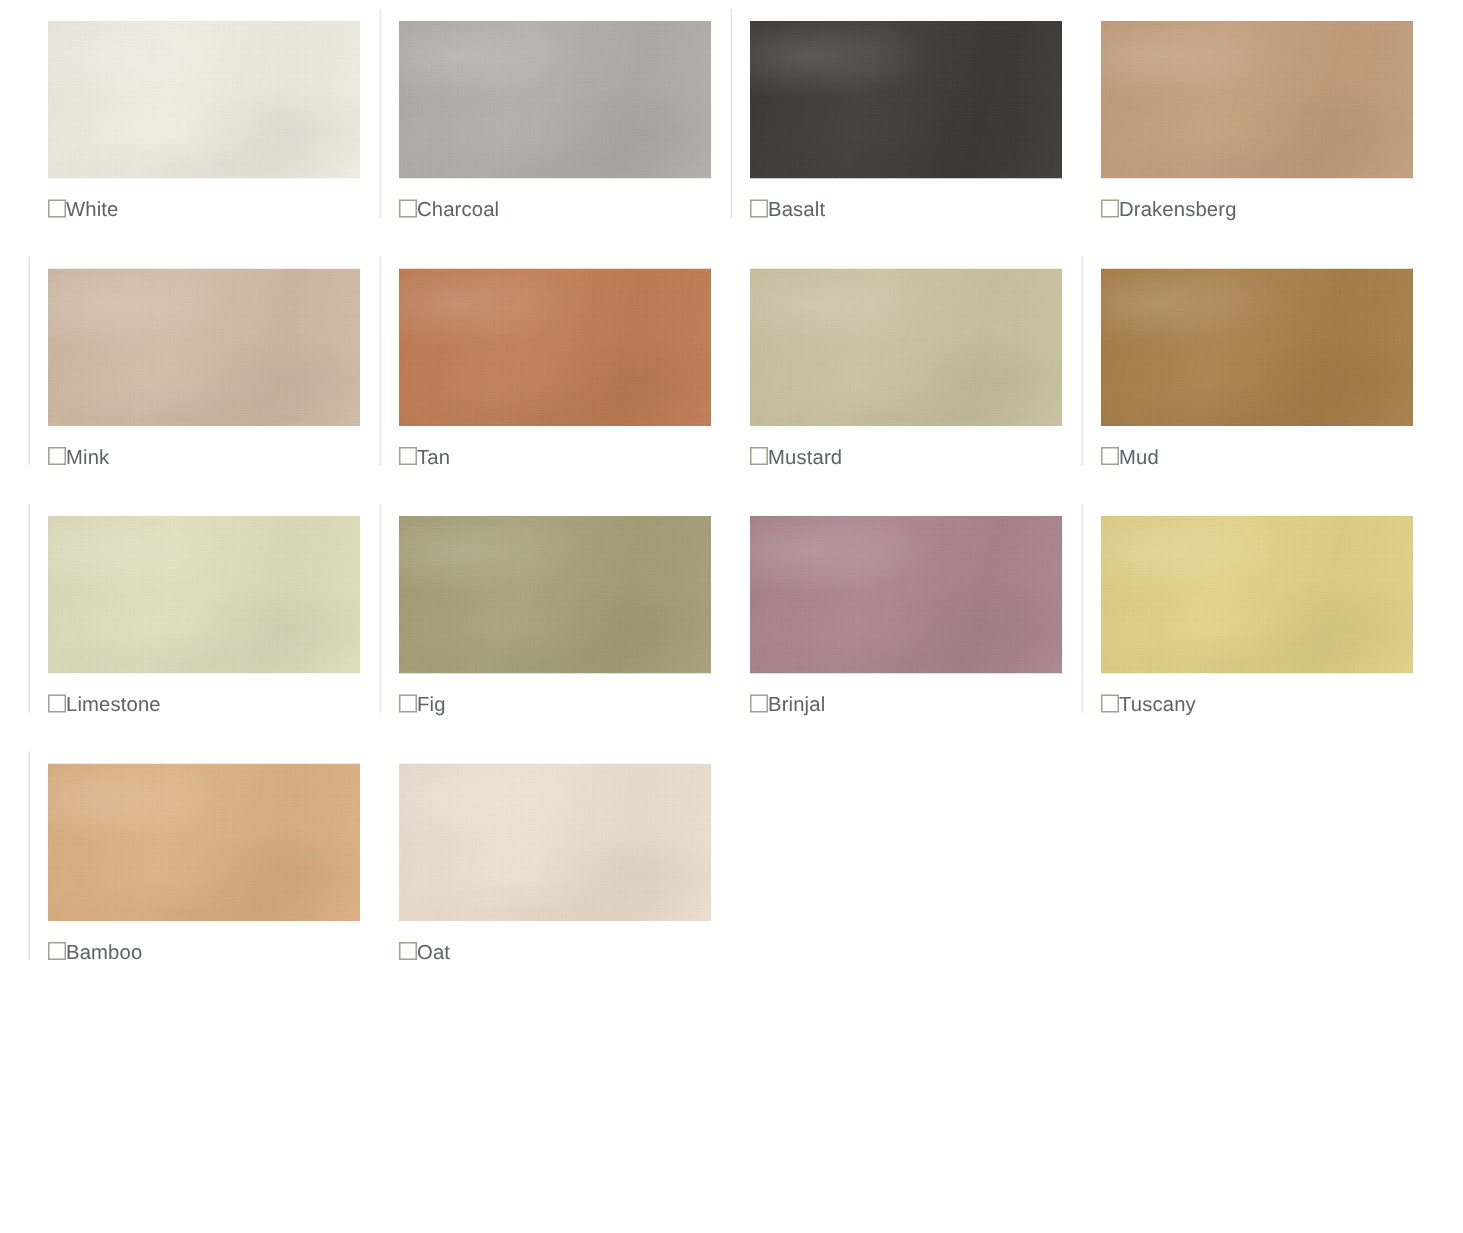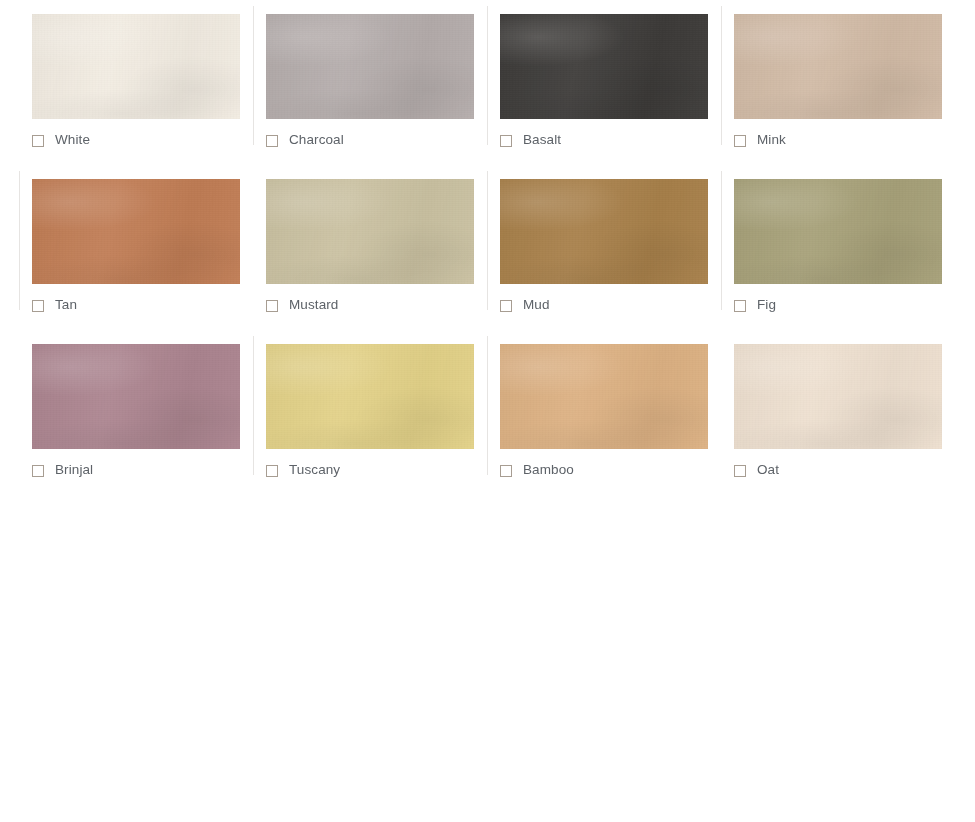--- a/index.html
+++ b/index.html
@@ -67,22 +67,21 @@
     opacity: .22;
     pointer-events: none;
     background-image:
       repeating-linear-gradient(0deg, rgba(0,0,0,.05) 0 1px, rgba(255,255,255,.04) 1px 2px),
       repeating-linear-gradient(90deg, rgba(0,0,0,.04) 0 1px, rgba(255,255,255,.03) 1px 3px);
   }
   .swatch-label-row {
     margin-top: 14px;
     margin-left: 32px;
     display: flex;
-    align-items: flex-end;
-    gap: 11px;
+    align-items: flex-start;
     cursor: pointer;
   }
   .checkbox {
     width: 12px;
     height: 12px;
     border: 1px solid #a79d92;
     background: #ffffff;
     flex: 0 0 auto;
     display: inline-block;
   }
@@ -127,20 +126,32 @@
         <div class="swatch-img" style="background: rgb(61, 59, 57);">
           <div class="swatch-tex"></div>
           <div class="swatch-grain"></div>
         </div>
       </div>
       <label class="swatch-label-row">
         <span class="checkbox"></span>
         <span class="swatch-name">Basalt</span>
       </label>
     </div>
+    <div class="swatch-cell col-1">
+      <div class="swatch-img-wrap">
+        <div class="swatch-img" style="background: rgb(196, 159, 126);">
+          <div class="swatch-tex"></div>
+          <div class="swatch-grain"></div>
+        </div>
+      </div>
+      <label class="swatch-label-row">
+        <span class="checkbox"></span>
+        <span class="swatch-name">Drakensberg</span>
+      </label>
+    </div>
     <div class="swatch-cell col-3">
       <div class="swatch-img-wrap">
         <div class="swatch-img" style="background: rgb(210, 187, 166);">
           <div class="swatch-tex"></div>
           <div class="swatch-grain"></div>
         </div>
       </div>
       <label class="swatch-label-row">
         <span class="checkbox"></span>
         <span class="swatch-name">Mink</span>
@@ -173,20 +184,32 @@
     <div class="swatch-cell col-2">
       <div class="swatch-img-wrap">
         <div class="swatch-img" style="background: rgb(168, 128, 74);">
           <div class="swatch-tex"></div>
           <div class="swatch-grain"></div>
         </div>
       </div>
       <label class="swatch-label-row">
         <span class="checkbox"></span>
         <span class="swatch-name">Mud</span>
+      </label>
+    </div>
+    <div class="swatch-cell col-3">
+      <div class="swatch-img-wrap">
+        <div class="swatch-img" style="background: rgb(226, 223, 190);">
+          <div class="swatch-tex"></div>
+          <div class="swatch-grain"></div>
+        </div>
+      </div>
+      <label class="swatch-label-row">
+        <span class="checkbox"></span>
+        <span class="swatch-name">Limestone</span>
       </label>
     </div>
     <div class="swatch-cell col-4">
       <div class="swatch-img-wrap">
         <div class="swatch-img" style="background: rgb(167, 161, 121);">
           <div class="swatch-tex"></div>
           <div class="swatch-grain"></div>
         </div>
       </div>
       <label class="swatch-label-row">

